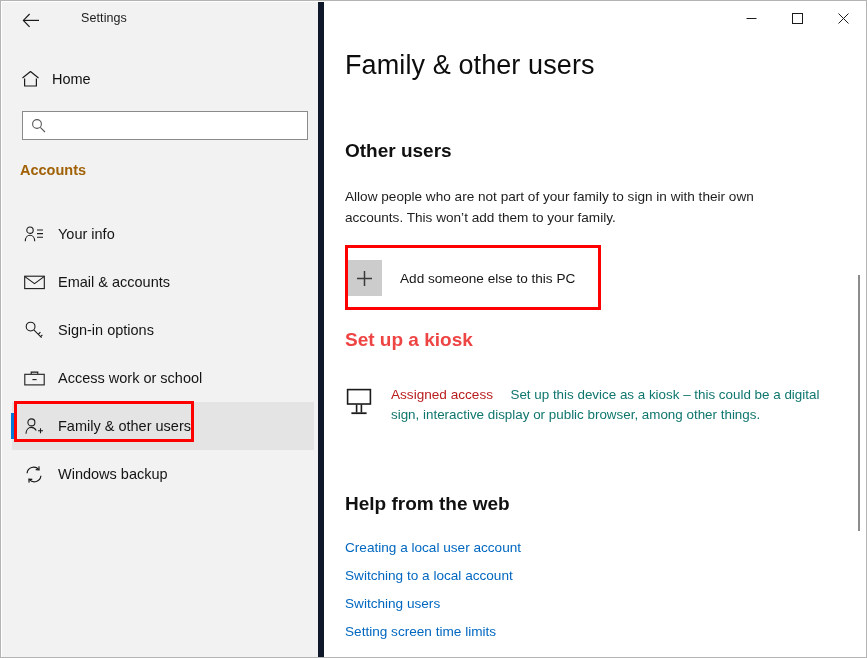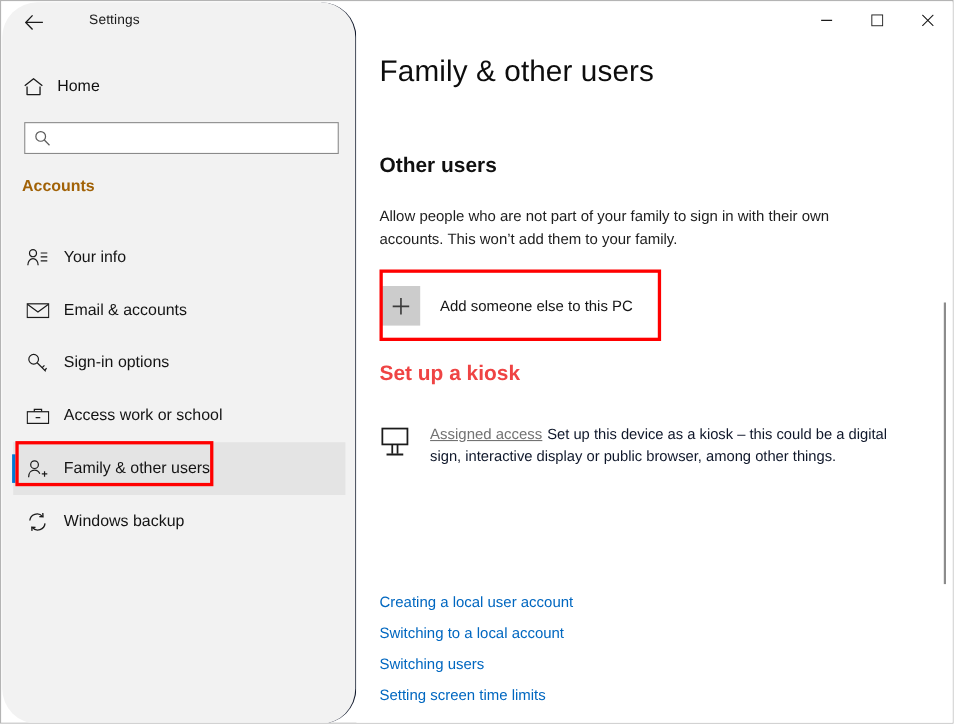--- a/index.html
+++ b/index.html
@@ -80,23 +80,22 @@
   .caption-btn svg { display: block; }
 
   
   #sidebar {
     position: absolute;
     left: 1px;
     top: 1px;
     width: 322px;
     height: 656px;
     background: #f2f2f2;
-    border-right: 1px solid #0f172a;
+    border-right: 6px solid #0f172a;
     z-index: 10;
-    border-radius: 32px;
   }
 
   #home-item {
     position: absolute;
     left: 10px;
     top: 60px;
     width: 300px;
     height: 34px;
     display: flex;
     align-items: center;
@@ -283,30 +282,30 @@
   }
   #assigned-access-icon {
     flex: 0 0 46px;
     padding-top: 4px;
     display: flex;
     justify-content: flex-start;
   }
   #assigned-access-text { padding-top: 1px; }
   #assigned-access-title {
     font-size: 13.6px;
-    color: #737373;
+    color: #b91c1c;
     line-height: 19px;
-    text-decoration: underline;
   }
   #assigned-access-desc {
     font-size: 13.4px;
-    color: #0f172a;
+    color: #0f766e;
     line-height: 20px;
     margin-top: 2px;
     width: 420px;
+    margin-left: 13px;
   }
 
   #help-heading {
     position: absolute;
     left: 21px;
     top: 491px;
     font-size: 19px;
     color: #101010;
   }
 
@@ -520,20 +519,21 @@
           <path d="M11.6 16.4 V24.4 M16.4 16.4 V24.4" stroke="#1b1b1b" stroke-width="1.6"></path>
           <path d="M6.4 25.2 H21.6" stroke="#1b1b1b" stroke-width="1.8"></path>
         </svg>
       </span>
       <span id="assigned-access-text">
         <span id="assigned-access-title">Assigned access</span>
         <span id="assigned-access-desc">Set up this device as a kiosk – this could be a digital sign, interactive display or public browser, among other things.</span>
       </span>
     </div>
 
+    <h2 id="help-heading">Help from the web</h2>
 
     <div id="help-links">
       <a class="help-link">Creating a local user account</a>
       <a class="help-link">Switching to a local account</a>
       <a class="help-link">Switching users</a>
       <a class="help-link">Setting screen time limits</a>
     </div>
 
   </main>
 

